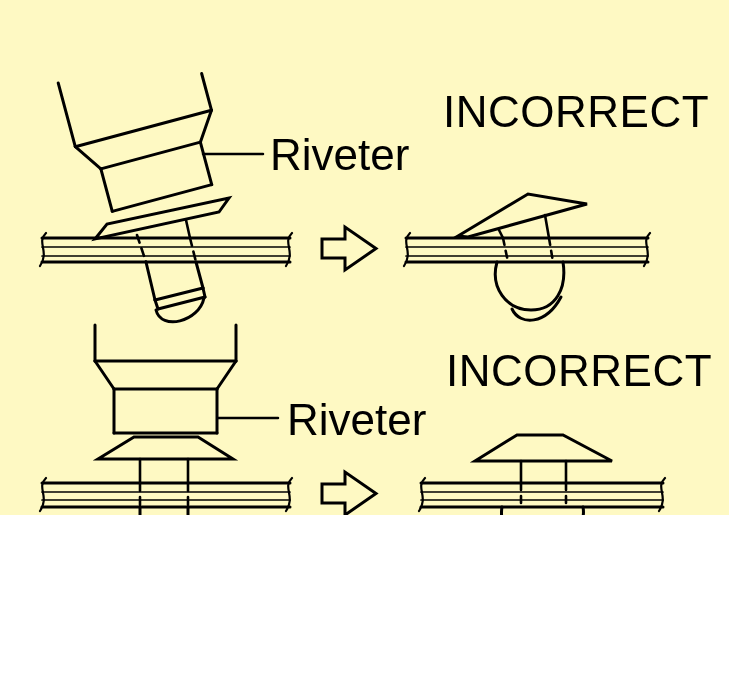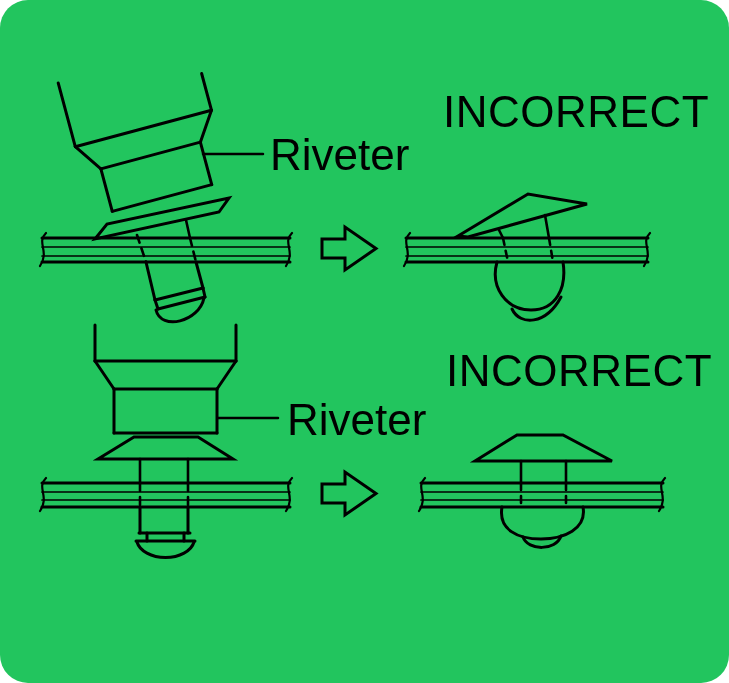--- a/index.html
+++ b/index.html
@@ -1,17 +1,17 @@
 <!DOCTYPE html>
 <html><head>
 <meta charset="utf-8">
 <style>
   html,body{margin:0;padding:0;}
   body{background:#ffffff;font-family:"Liberation Sans", sans-serif;}
-  #stage{position:relative;width:729px;height:683px;background:#22c55e;overflow:hidden;border-radius:28px;}
+  #stage{position:relative;width:729px;height:515px;background:#fef9c3;overflow:hidden;}
   #lineart{position:absolute;left:0;top:0;}
   .label{position:absolute;color:#000000;white-space:nowrap;line-height:1;}
   .incorrect{font-size:44px;letter-spacing:0.5px;}
   .riveter{font-size:44px;}
   .figid{font-size:24px;font-weight:bold;letter-spacing:0.5px;}
 </style>
 </head>
 <body>
 
 <div id="stage">

